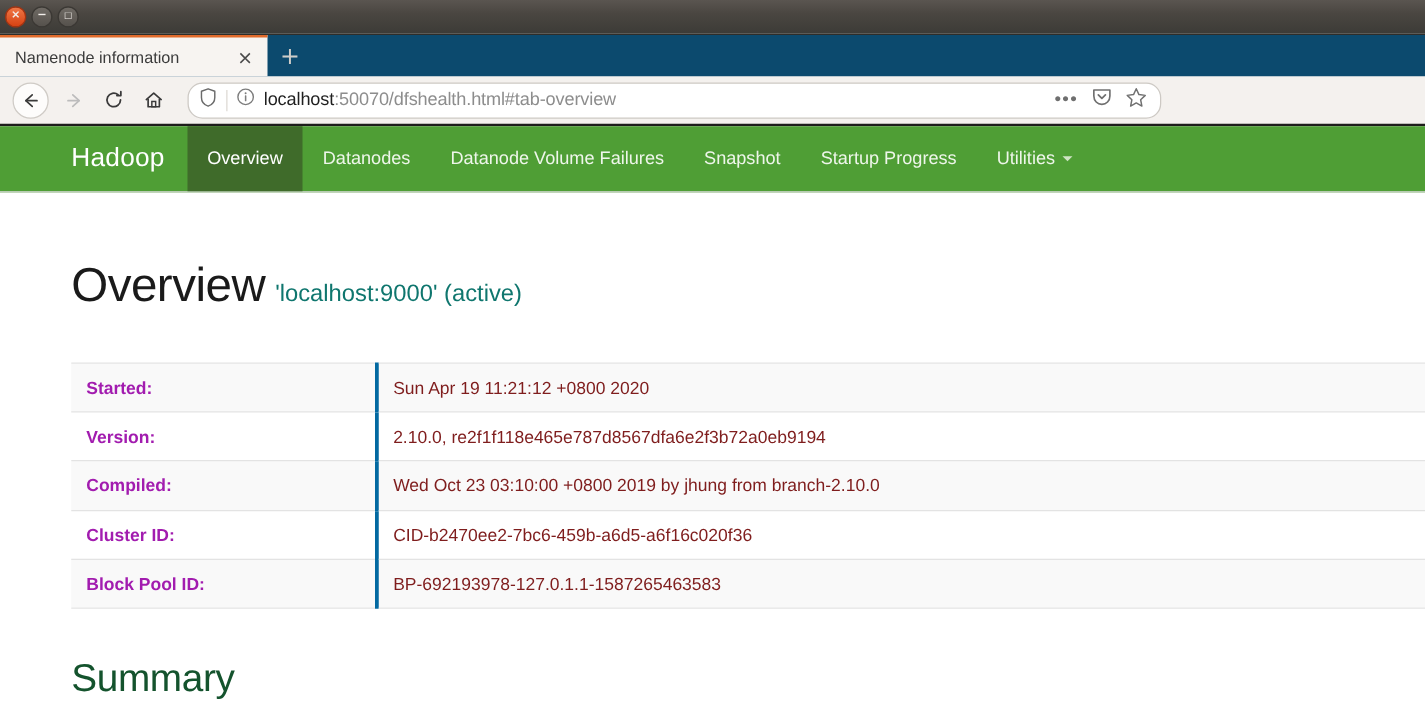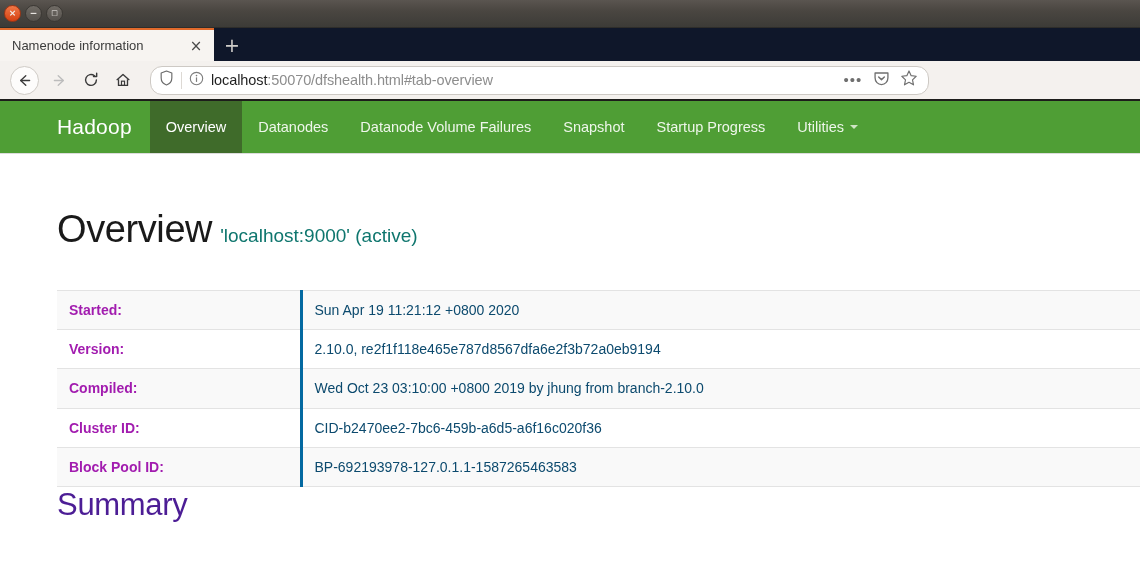--- a/index.html
+++ b/index.html
@@ -47,21 +47,21 @@
     font-size: 13.5px;
     font-weight: bold;
     margin-left: 20px;
     letter-spacing: 0.1px;
     text-shadow: 0 -1px 0 rgba(0,0,0,0.4);
   }
 
   
   .tabstrip {
     height: 33px;
-    background: #0f172a;
+    background: #0c4a6e;
     display: flex;
     align-items: flex-start;
     position: relative;
   }
   .tab {
     width: 214px;
     height: 33px;
     background: #f7f4f1;
     border-top: 2px solid #e06a2b;
     display: flex;
@@ -217,38 +217,39 @@
 
   table.info {
     width: 1083px;
     border-collapse: collapse;
     margin-top: 42px;
     border-top: 1px solid #e3e3e3;
   }
   table.info td {
     padding: 10px 14px 10px 12px;
     font-size: 14px;
-    color: #0c4a6e;
+    color: #7f1d1d;
     border-bottom: 1px solid #e3e3e3;
     vertical-align: middle;
     line-height: 1.3;
   }
   table.info tr:nth-child(odd) td { background: #f9f9f9; }
   table.info tr:nth-child(even) td { background: #ffffff; }
   table.info td.k {
     width: 244px;
     font-weight: bold;
     color: #a21caf;
     border-right: 3px solid #0369a1;
   }
 
   h2.section-title {
     font-size: 31px;
     font-weight: normal;
-    color: #4c1d95;
+    color: #14532d;
+    margin-top: 38px;
     letter-spacing: -0.3px;
   }
 </style>
 </head>
 <body>
 
 <div class="titlebar">
   <div class="wincontrols">
     <div class="winbtn close">
       <span class="glyph">×</span>

